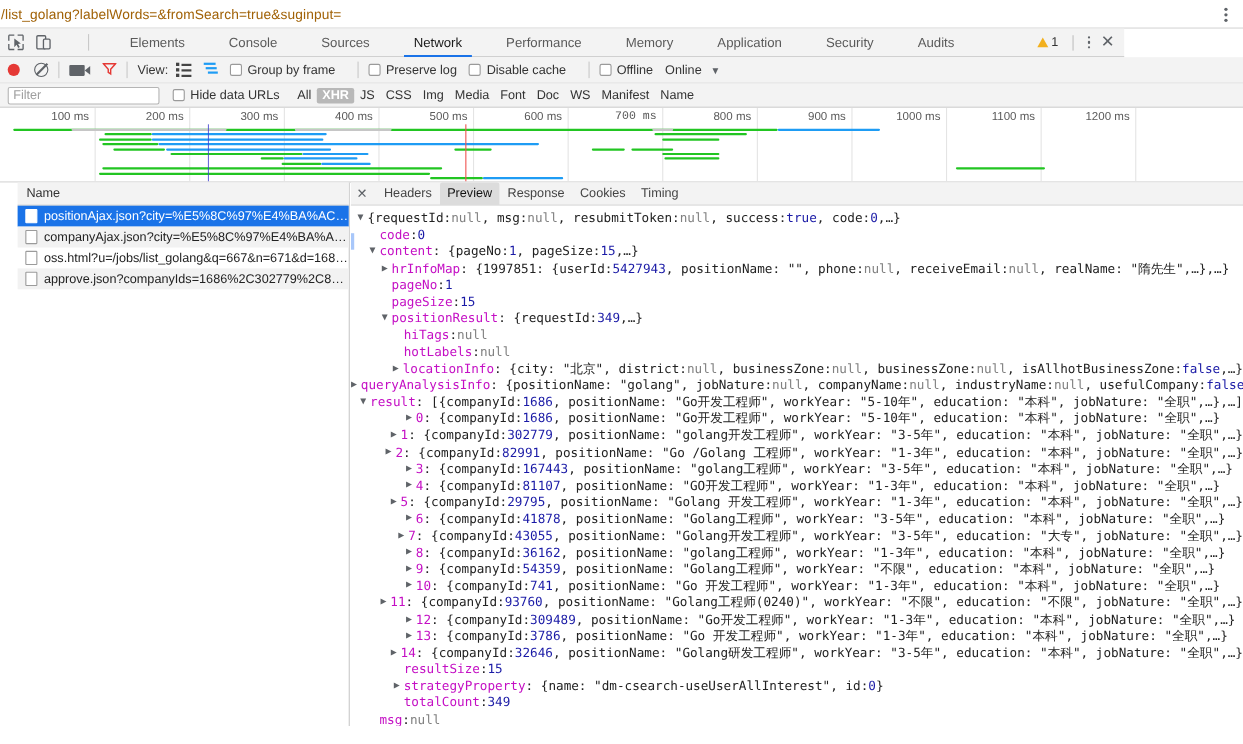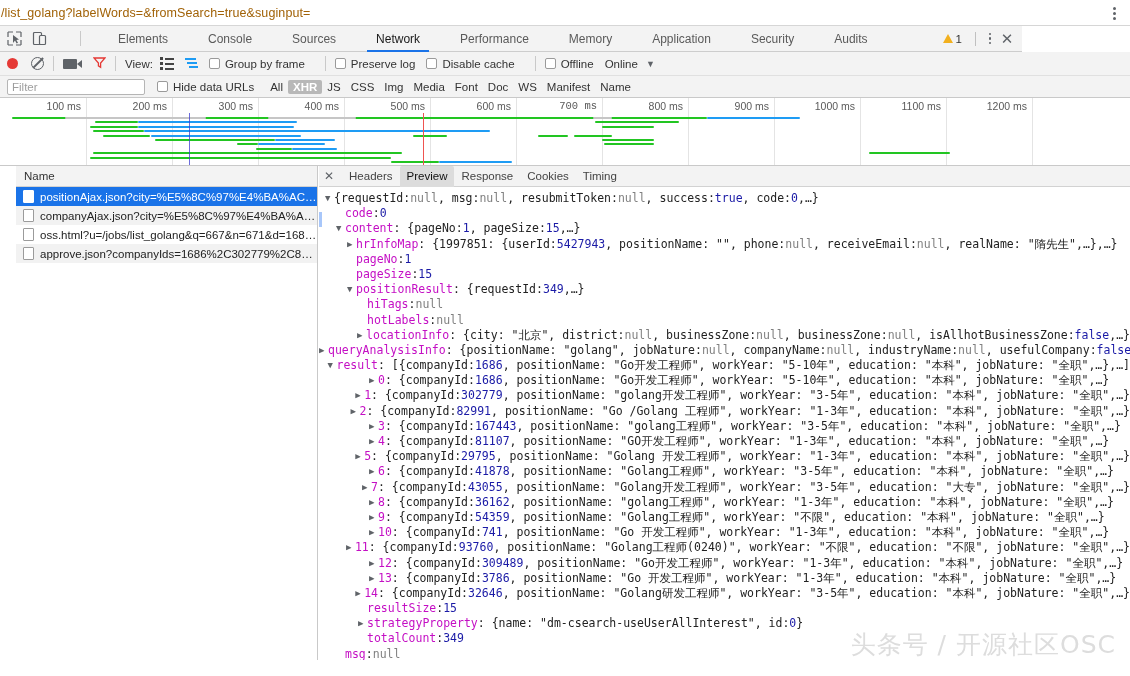--- a/index.html
+++ b/index.html
@@ -671,15 +671,14 @@
               <span class="punc">: </span>
               <span class="nul">null</span>
             </div>
           </div>
       </div>
     </div>
 
   </div>
 
 
-  <div class="watermark">头条号 / 开源社区OSC</div>
 
 </div>
 
 </body></html>

